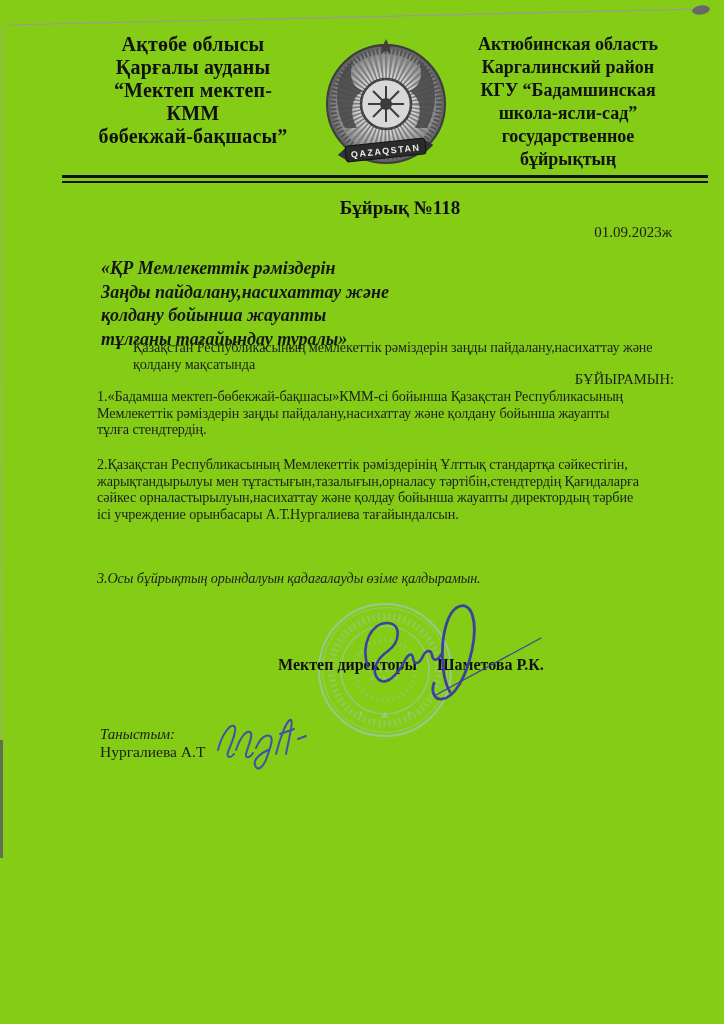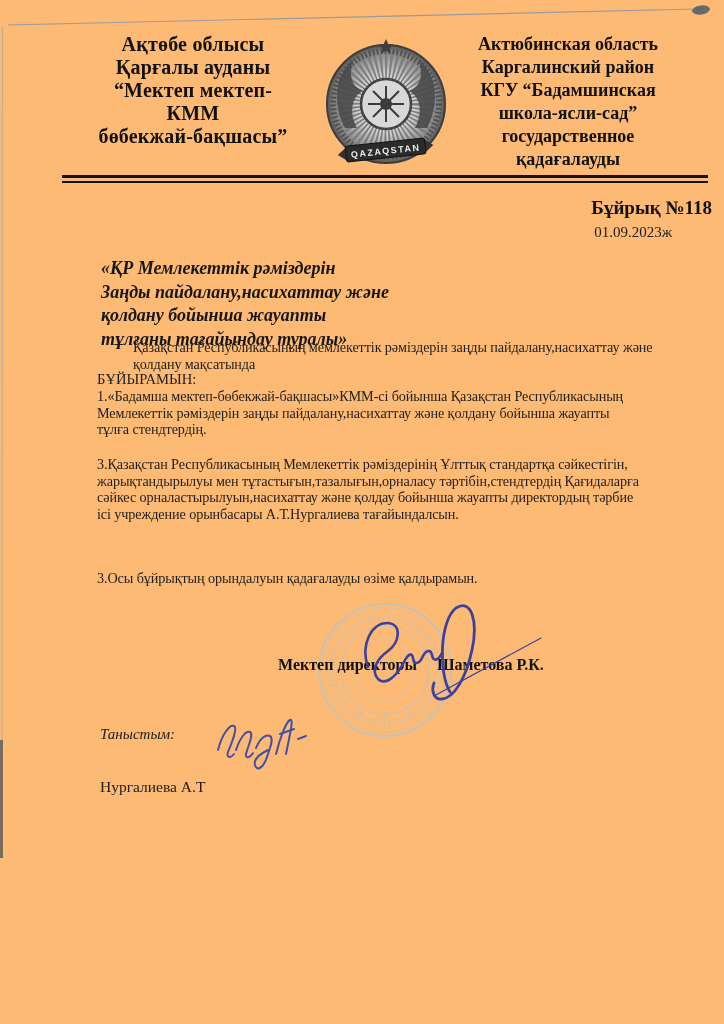--- a/index.html
+++ b/index.html
@@ -3,53 +3,53 @@
 <meta charset="utf-8">
 <style>
   html,body{margin:0;padding:0;}
   body{
     width:724px;height:1024px;
     background:#ffffff;
     font-family:"Liberation Serif", serif;
     color:#1c1c1c;
     overflow:hidden;
   }
-  .page{position:relative;width:724px;height:1024px;background:#fdba74;}
+  .page{position:relative;width:724px;height:1024px;background:#84cc16;}
   .abs{position:absolute;}
   
   .org{font-weight:bold;text-align:center;line-height:23px;color:#111;}
   .org-left{left:68px;top:33px;width:250px;font-size:20px;letter-spacing:.2px;}
   .org-right{left:440px;top:33px;width:256px;font-size:18px;}
   .emblem-box{left:322px;top:30px;width:128px;height:140px;}
   .rule{top:175px;left:62px;width:646px;height:3px;
         border-top:3px solid #131313;border-bottom:2px solid #131313;}
   
-  .order-title{top:197px;left:112px;width:600px;text-align:right;
+  .order-title{top:197px;left:100px;width:600px;text-align:center;
                font-size:19px;font-weight:bold;color:#111;}
   .order-date{top:224px;right:52px;font-size:15px;}
   .subject{top:257px;left:101px;font-size:18px;font-weight:bold;font-style:italic;
            line-height:23.5px;color:#161616;}
   
   .bodytxt{left:97px;width:580px;font-size:14.2px;line-height:16.6px;
            letter-spacing:-0.1px;color:#1e1e1e;}
   .bodytxt .ln{white-space:nowrap;}
   .preamble{top:339px;margin-left:36px;}
-  .order-word{top:371px;left:97px;width:577px;text-align:left;
+  .order-word{top:371px;left:97px;width:577px;text-align:right;
               font-size:14.6px;color:#1e1e1e;font-family:Liberation Serif, serif;}
   .item1{top:388px;}
   .item2{top:456px;}
-  .item3{top:570px;}
+  .item3{top:570px;font-style:italic;}
   
   .sig-role{left:258px;top:656px;font-size:16px;font-weight:bold;color:#111;z-index:3;margin-left:20px;}
   .sig-name{left:437px;top:656px;font-size:16px;font-weight:bold;color:#111;z-index:3;}
   .stamp-box{left:315px;top:600px;width:140px;height:140px;z-index:1;}
   .sig1-box{left:338px;top:592px;width:205px;height:120px;z-index:4;}
   
   .ack-label{left:100px;top:726px;font-size:15px;font-style:italic;}
-  .ack-name{left:100px;top:743px;font-size:15.5px;margin-top:35px;}
+  .ack-name{left:100px;top:743px;font-size:15.5px;}
   .sig2-box{left:210px;top:710px;width:100px;height:64px;z-index:4;}
   .artifacts{left:0;top:0;z-index:5;pointer-events:none;}
   .z2{z-index:2;}
 </style>
 </head>
 <body>
 
 <div class="page">
 
   <div class="abs org org-left">
@@ -89,21 +89,21 @@
       </g>
     </svg>
   </div>
 
   <div class="abs org org-right">
     <div class="ln">Актюбинская область</div>
     <div class="ln">Каргалинский район</div>
     <div class="ln">КГУ “Бадамшинская</div>
     <div class="ln">школа-ясли-сад”</div>
     <div class="ln">государственное</div>
-    <div class="ln">қадағалауды</div>
+    <div class="ln">бұйрықтың</div>
   </div>
 
   <div class="abs rule"></div>
 
   <div class="abs order-title z2">Бұйрық №118</div>
   <div class="abs order-date z2">01.09.2023ж</div>
 
   <div class="abs subject z2">
     <div class="ln">«ҚР Мемлекеттік рәміздерін</div>
     <div class="ln">Заңды пайдалану,насихаттау және</div>
@@ -118,21 +118,21 @@
 
   <div class="abs order-word z2">БҰЙЫРАМЫН:</div>
 
   <div class="abs bodytxt item1 z2">
     <div class="ln">1.«Бадамша мектеп-бөбекжай-бақшасы»КММ-сі бойынша Қазақстан Республикасының</div>
     <div class="ln">Мемлекеттік рәміздерін заңды пайдалану,насихаттау және қолдану бойынша жауапты</div>
     <div class="ln">тұлға стендтердің.</div>
   </div>
 
   <div class="abs bodytxt item2 z2">
-    <div class="ln">3.Қазақстан Республикасының Мемлекеттік рәміздерінің Ұлттық стандартқа сәйкестігін,</div>
+    <div class="ln">2.Қазақстан Республикасының Мемлекеттік рәміздерінің Ұлттық стандартқа сәйкестігін,</div>
     <div class="ln">жарықтандырылуы мен тұтастығын,тазалығын,орналасу тәртібін,стендтердің Қағидаларға</div>
     <div class="ln">сәйкес орналастырылуын,насихаттау және қолдау бойынша жауапты директордың тәрбие</div>
     <div class="ln">ісі учреждение орынбасары А.Т.Нургалиева тағайындалсын.</div>
   </div>
 
   <div class="abs bodytxt item3 z2">
     <div class="ln">3.Осы бұйрықтың орындалуын қадағалауды өзіме қалдырамын.</div>
   </div>
 
   <div class="abs stamp-box">

